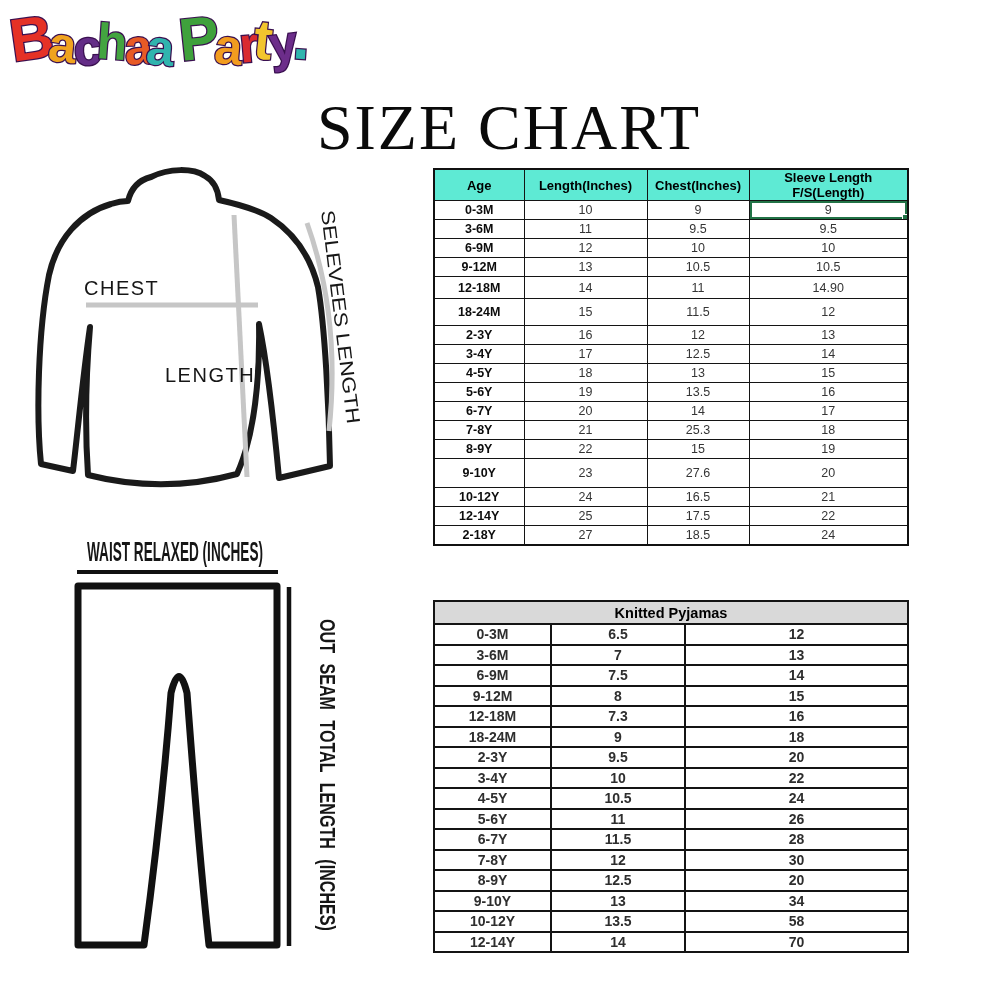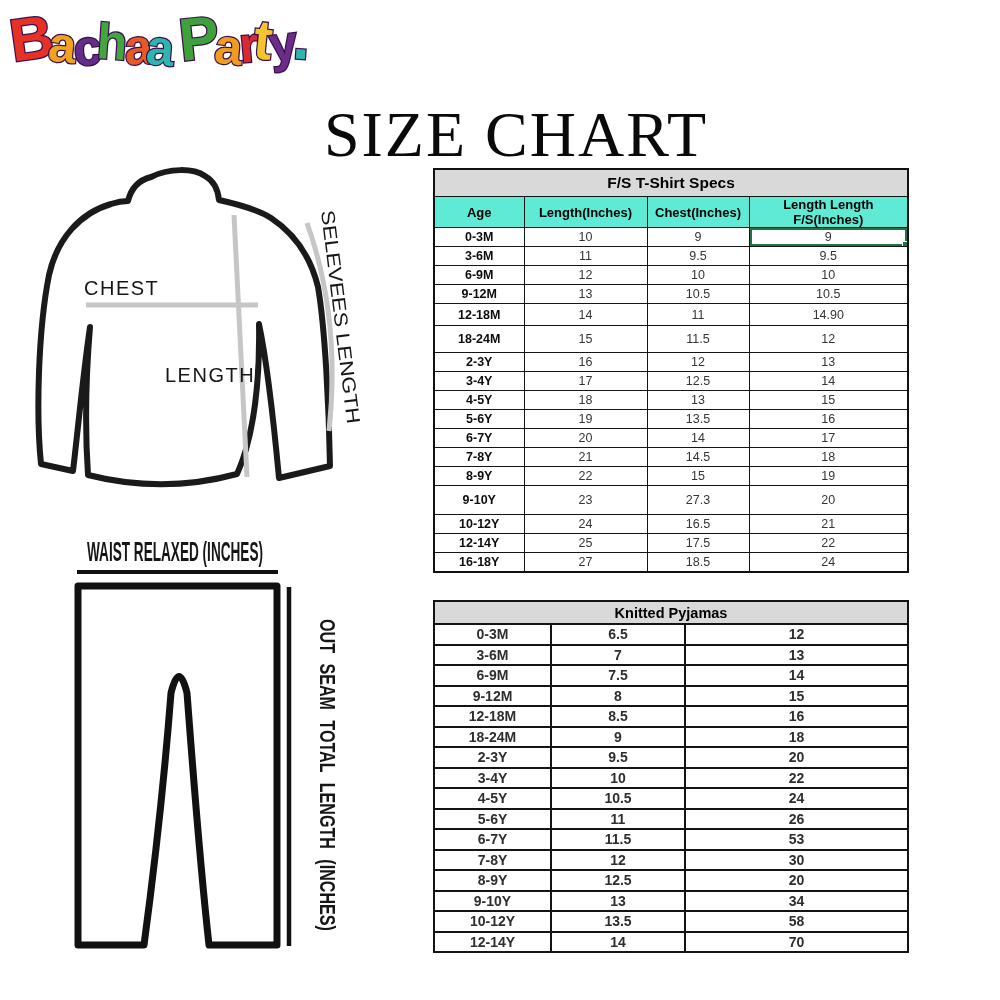--- a/index.html
+++ b/index.html
@@ -22,21 +22,21 @@
   .logo span:nth-child(6){transform:rotate(5deg) translateY(6px)}
   .logo span:nth-child(7){font-size:60px;transform:rotate(-6deg);margin-left:6px}
   .logo span:nth-child(8){transform:rotate(5deg) translateY(5px)}
   .logo span:nth-child(9){transform:rotate(-5deg) translateY(3px)}
   .logo span:nth-child(10){font-size:56px;transform:rotate(6deg)}
   .logo span:nth-child(11){transform:rotate(-7deg) translateY(2px)}
   .logo span:nth-child(12){font-size:64px;transform:rotate(4deg)}
 
   
   .title{
-    position:absolute;left:250px;top:82px;width:500px;margin:16px;text-align:center;
+    position:absolute;left:250px;top:82px;width:500px;margin:9px;text-align:center;
     font-family:"Liberation Serif",serif;font-weight:400;font-size:64px;
     letter-spacing:2px;color:#0a0a0a;
   }
 
   
   table{position:absolute;left:433px;border-collapse:collapse;table-layout:fixed;background:#fff}
   #tshirt-table{top:168px;width:474px;border:2.5px solid #111}
   #pyjamas-table{top:600px;width:474px;border:2.5px solid #111}
   th,td{border:1.5px solid #141414;text-align:center;vertical-align:middle;padding:0;overflow:hidden}
   .tbl-title td{background:#d9d9d9;font-weight:bold;color:#000}
@@ -97,28 +97,25 @@
 </svg>
 
 <table id="tshirt-table">
   <colgroup>
       <col style="width:90px">
       <col style="width:123px">
       <col style="width:102px">
       <col style="width:159px">
     </colgroup>
   <thead>
-    <tr class="tbl-title">
-      <td colspan="4">F/S T-Shirt Specs</td>
-    </tr>
     <tr>
       <th>Age</th>
       <th>Length(Inches)</th>
       <th>Chest(Inches)</th>
-      <th>Length Length F/S(Inches)</th>
+      <th>Sleeve Length F/S(Length)</th>
     </tr>
   </thead>
   <tbody id="tshirt-tbody">
       <tr>
         <td>0-3M</td>
         <td>10</td>
         <td>9</td>
         <td>9</td>
       </tr>
       <tr>
@@ -177,49 +174,49 @@
       </tr>
       <tr>
         <td>6-7Y</td>
         <td>20</td>
         <td>14</td>
         <td>17</td>
       </tr>
       <tr>
         <td>7-8Y</td>
         <td>21</td>
-        <td>14.5</td>
+        <td>25.3</td>
         <td>18</td>
       </tr>
       <tr>
         <td>8-9Y</td>
         <td>22</td>
         <td>15</td>
         <td>19</td>
       </tr>
       <tr>
         <td>9-10Y</td>
         <td>23</td>
-        <td>27.3</td>
+        <td>27.6</td>
         <td>20</td>
       </tr>
       <tr>
         <td>10-12Y</td>
         <td>24</td>
         <td>16.5</td>
         <td>21</td>
       </tr>
       <tr>
         <td>12-14Y</td>
         <td>25</td>
         <td>17.5</td>
         <td>22</td>
       </tr>
       <tr>
-        <td>16-18Y</td>
+        <td>2-18Y</td>
         <td>27</td>
         <td>18.5</td>
         <td>24</td>
       </tr>
     </tbody>
 </table>
 
 <svg class="pants-svg" width="352" height="467" viewBox="0 0 352 467">
   <text x="135" y="28" text-anchor="middle" font-size="27" font-weight="bold" textLength="176" lengthAdjust="spacingAndGlyphs">WAIST RELAXED (INCHES)</text>
   <line x1="37" y1="39" x2="238" y2="39" stroke="#111" stroke-width="4"></line>
@@ -259,21 +256,21 @@
         <td>7.5</td>
         <td>14</td>
       </tr>
       <tr>
         <td>9-12M</td>
         <td>8</td>
         <td>15</td>
       </tr>
       <tr>
         <td>12-18M</td>
-        <td>8.5</td>
+        <td>7.3</td>
         <td>16</td>
       </tr>
       <tr>
         <td>18-24M</td>
         <td>9</td>
         <td>18</td>
       </tr>
       <tr>
         <td>2-3Y</td>
         <td>9.5</td>
@@ -290,21 +287,21 @@
         <td>24</td>
       </tr>
       <tr>
         <td>5-6Y</td>
         <td>11</td>
         <td>26</td>
       </tr>
       <tr>
         <td>6-7Y</td>
         <td>11.5</td>
-        <td>53</td>
+        <td>28</td>
       </tr>
       <tr>
         <td>7-8Y</td>
         <td>12</td>
         <td>30</td>
       </tr>
       <tr>
         <td>8-9Y</td>
         <td>12.5</td>
         <td>20</td>

